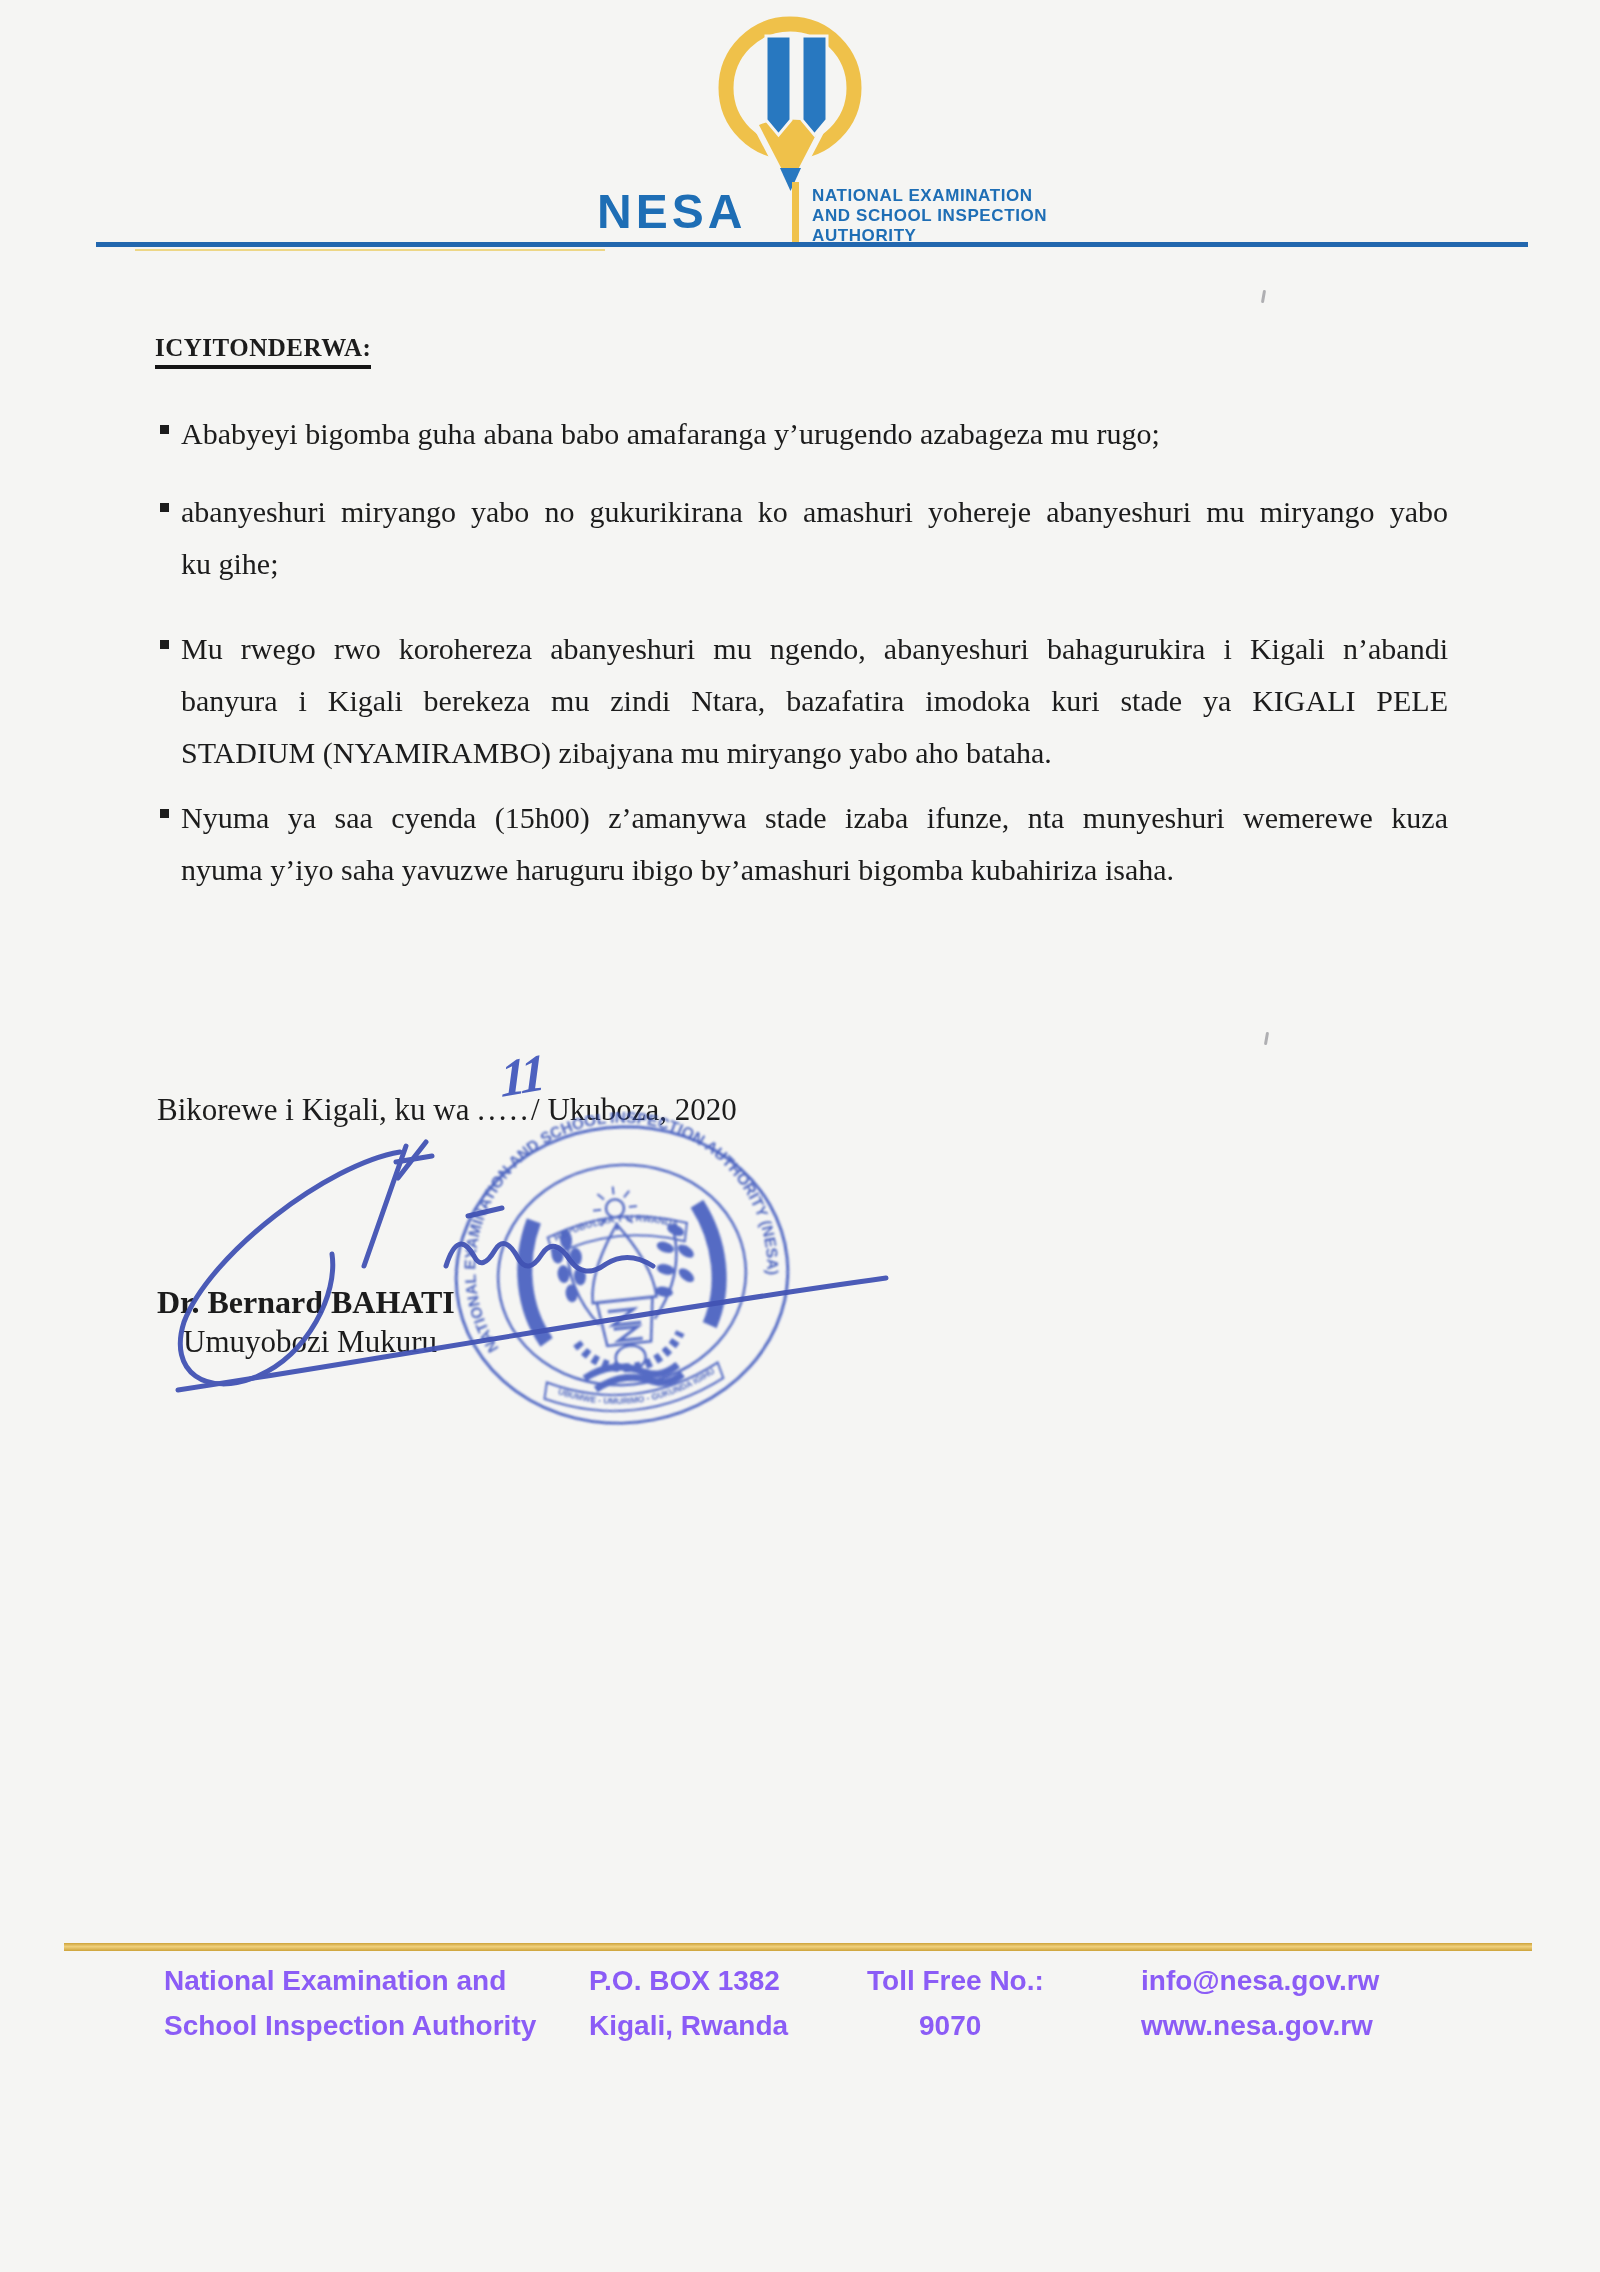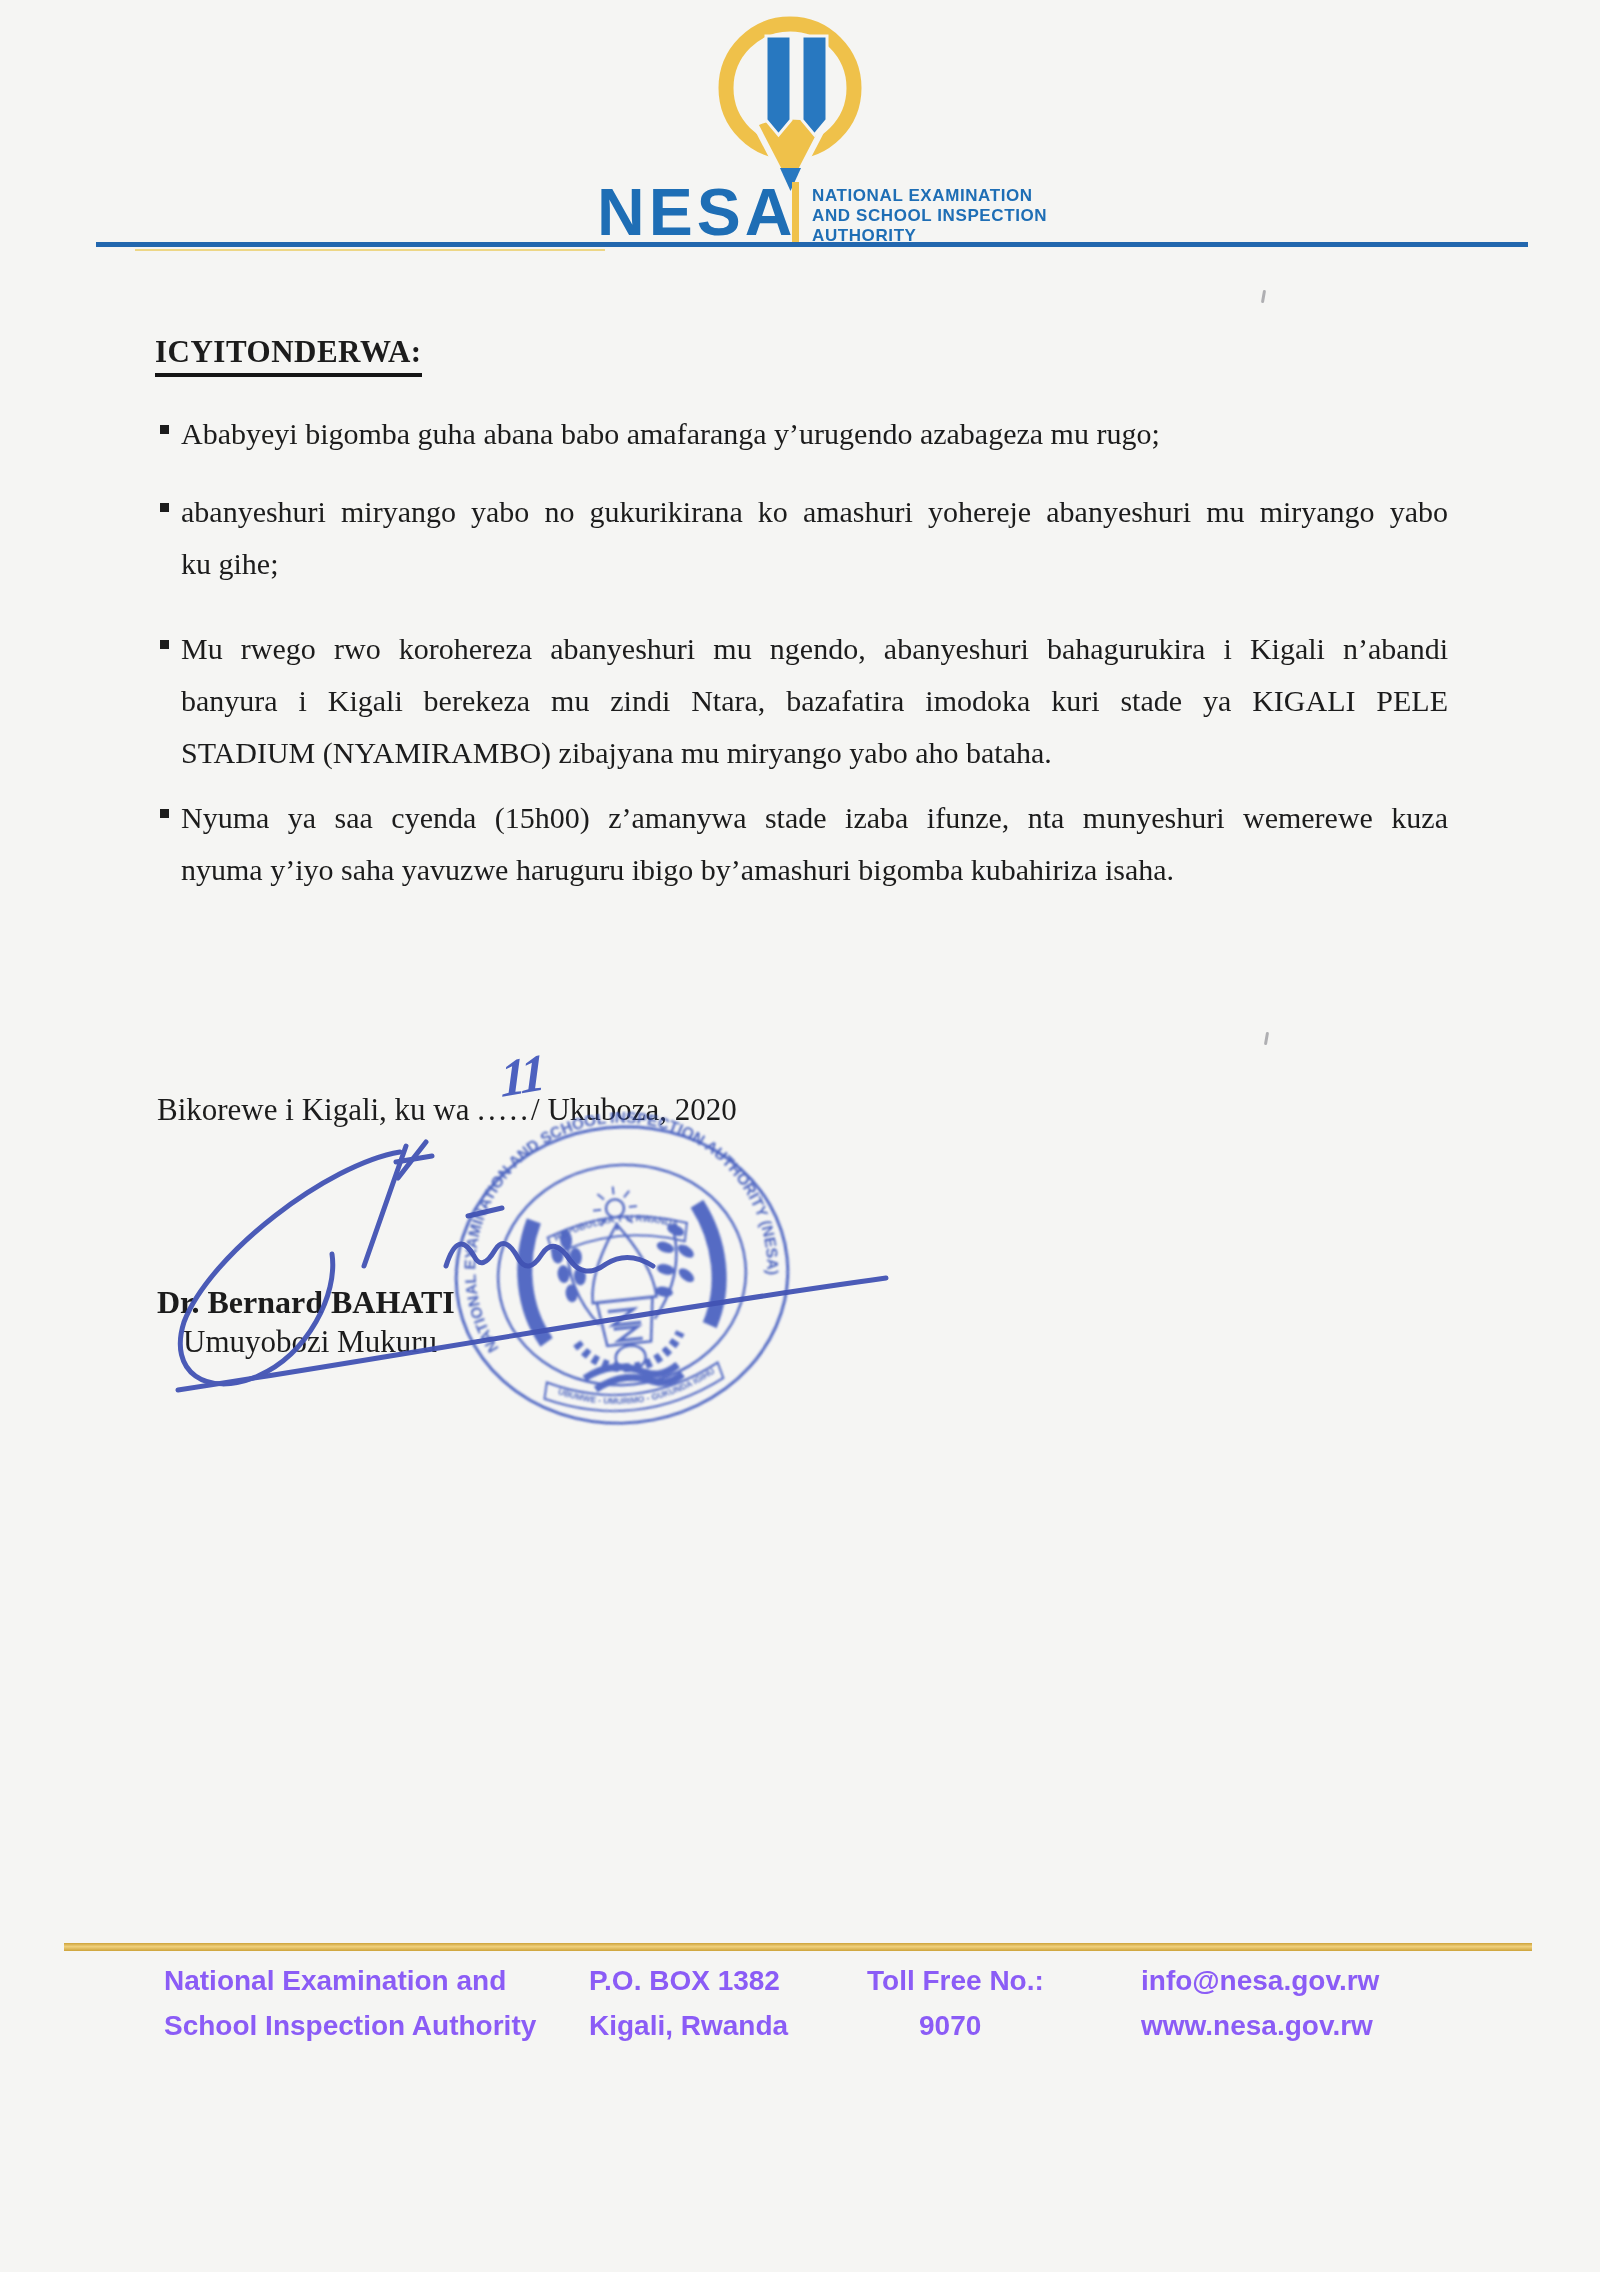--- a/index.html
+++ b/index.html
@@ -7,35 +7,35 @@
     width:1600px;height:2272px;position:relative;overflow:hidden;
     background:#f5f5f3;
     font-family:"Liberation Serif", serif;
     color:#1c1c1c;
   }
   .abs{position:absolute;}
 
   
   .brand-word{
     font-family:"Liberation Sans", sans-serif;
-    font-weight:bold;font-size:66px;letter-spacing:4px;
+    font-weight:bold;font-size:48px;letter-spacing:4px;
     color:#1e6eb5;line-height:60px;
   }
   .brand-divider{width:7px;height:64px;background:#f0c24b;}
   .brand-tagline{
     font-family:"Liberation Sans", sans-serif;
     font-weight:bold;font-size:17px;line-height:20px;
     color:#1e6eb5;letter-spacing:0.6px;
   }
   .header-rule{height:5px;background:#2267ae;}
   .header-rule-gold{height:2px;background:#e8c54a;opacity:.65;}
 
   
   .notice-heading{
-    font-size:31px;font-weight:bold;
+    font-size:25px;font-weight:bold;
     border-bottom:4px solid #151515;padding-bottom:3px;
     display:inline-block;letter-spacing:0.5px;
   }
   .bullet-list{width:1292px;font-size:30px;line-height:52px;}
   .bullet-item{position:relative;padding-left:25px;}
   .bullet-item:nth-child(1){margin-bottom:26px;}
   .bullet-item:nth-child(2){margin-bottom:33px;}
   .bullet-item:nth-child(3){margin-bottom:13px;}
   .bullet-item:nth-child(4){margin-bottom:6px;}
   .bullet-marker{

